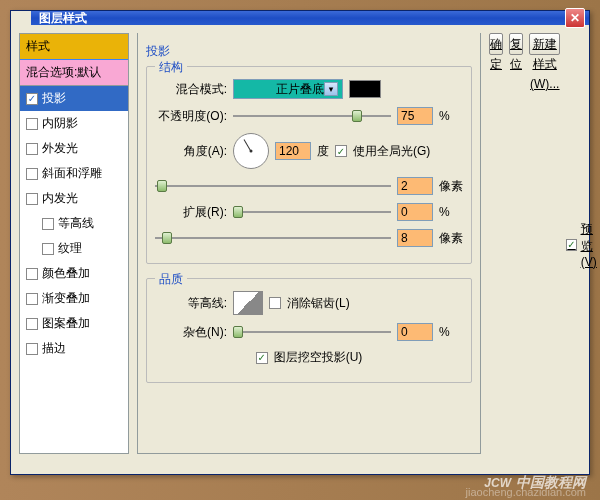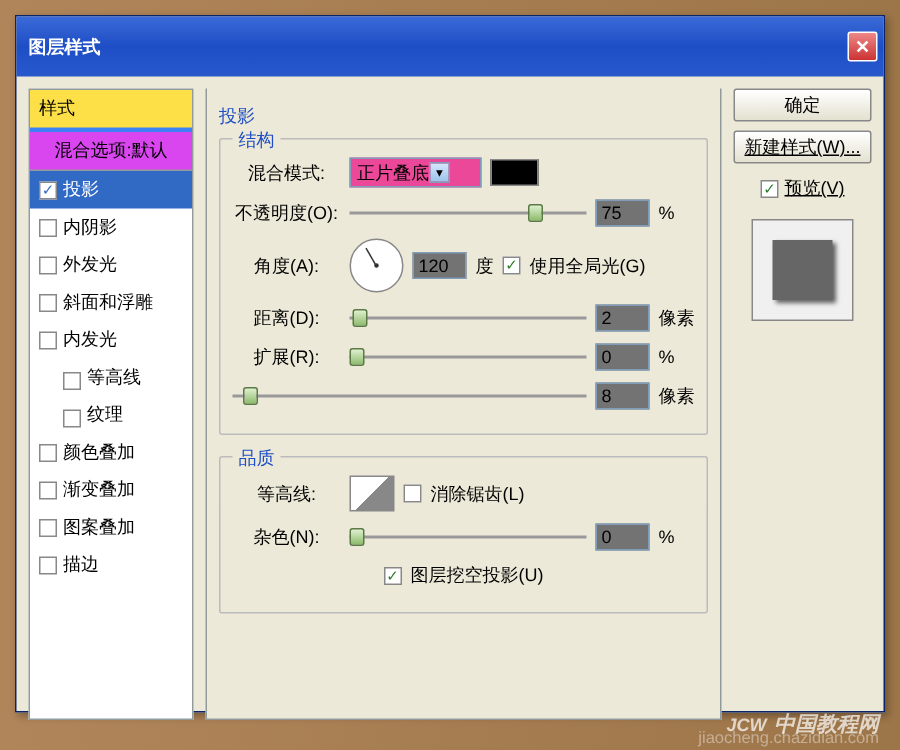--- a/index.html
+++ b/index.html
@@ -1,48 +1,48 @@
 <!DOCTYPE html>
 <html><head>
 <meta charset="utf-8">
 <style>
 * { box-sizing: border-box; font-family: "SimSun", "宋体", sans-serif; font-size: 12px; }
 body { margin: 0; background: linear-gradient(90deg, #b0855a, #9c7548); padding: 10px; }
 .window { width: 580px; height: 465px; background: #ece9d8; border: 1px solid #0a246a; box-shadow: 2px 2px 5px rgba(0,0,0,0.3); }
-.titlebar { height: 40px; background: linear-gradient(#3b6ad8, #1e4ec5, #2759cd); color: #fff; display: flex; align-items: center; padding: 0 4px; font-weight: bold; }
+.titlebar { height: 14px; background: linear-gradient(#3b6ad8, #1e4ec5, #2759cd); color: #fff; display: flex; align-items: center; padding: 0 4px; font-weight: bold; margin-left: 20px; }
 .titlebar-text { flex: 1; padding-left: 4px; }
 .close-btn { width: 20px; height: 20px; background: linear-gradient(#e88, #c33); border: 1px solid #fff; color: #fff; text-align: center; line-height: 18px; font-weight: bold; cursor: pointer; border-radius: 2px; }
 .dialog-body { display: flex; padding: 8px; gap: 8px; height: calc(100% - 26px); }
 .styles-panel { width: 110px; border: 1px solid #919b9c; background: #fff; }
-.styles-header { background: #fde047; border-bottom: 3px solid #3b82f6; padding: 4px 6px; }
-.styles-sub { background: #d946ef; border-bottom: 1px solid #919b9c; padding: 4px 6px; text-align: center; }
+.styles-header { background: #eab308; border-bottom: 1px solid #3b82f6; padding: 4px 6px; }
+.styles-sub { background: #f9a8d4; border-bottom: 1px solid #919b9c; padding: 4px 6px; }
 .style-item { padding: 4px 6px; cursor: pointer; display: flex; align-items: center; gap: 4px; }
 .style-item.selected { background: #316ac5; color: #fff; }
 .style-item .cb { width: 12px; height: 12px; border: 1px solid #888; background: #fff; display: inline-flex; align-items: center; justify-content: center; font-size: 10px; color: #316ac5; }
-.style-item.indent { padding-left: 22px; align-items: flex-end; }
+.style-item.indent { padding-left: 22px; }
 .settings-panel { flex: 1; border: 1px solid #919b9c; padding: 8px; background: #ece9d8; border-top: none; position: relative; }
 .settings-title { color: #1e4ec5; padding: 2px 0 6px 0; }
 .fieldset { border: 1px solid #bbb; border-radius: 2px; margin-bottom: 14px; padding: 12px 8px 8px 8px; position: relative; }
 .fieldset-legend { position: absolute; top: -8px; left: 8px; background: #ece9d8; padding: 0 4px; color: #1e4ec5; }
 .row { display: flex; align-items: center; margin-bottom: 8px; gap: 6px; }
-.row-label { width: 72px; text-align: center; }
-.select { width: 88px; height: 20px; border: 1px solid #7f9db9; background: #ec4899; display: flex; align-items: center; padding: 0 4px; justify-content: flex-start; }
+.row-label { width: 72px; text-align: right; }
+.select { width: 110px; height: 20px; border: 1px solid #7f9db9; background: #14b8a6; display: flex; align-items: center; padding: 0 4px; justify-content: flex-end; }
 .select-arrow { width: 14px; height: 14px; background: linear-gradient(#d6e6fb,#9cc3eb); border: 1px solid #7f9db9; text-align: center; line-height: 12px; font-size: 9px; }
 .swatch { width: 32px; height: 18px; background: #000; border: 1px solid #888; }
 .slider { flex: 1; height: 16px; position: relative; }
 .slider-track { position: absolute; top: 7px; left: 0; right: 0; height: 2px; background: #999; }
 .slider-thumb { position: absolute; top: 2px; width: 10px; height: 12px; background: linear-gradient(#dff0d0,#8dbb6c); border: 1px solid #5a7a45; border-radius: 2px; }
-.num-input { width: 36px; height: 18px; border: 1px solid #7f9db9; background: #737373; padding: 1px 3px; text-align: left; }
+.num-input { width: 36px; height: 18px; border: 1px solid #7f9db9; background: #fdba74; padding: 1px 3px; text-align: left; }
 .unit { width: 24px; }
 .angle-dial { width: 36px; height: 36px; border: 1px solid #888; border-radius: 50%; background: #fff; position: relative; }
 .angle-hand { position: absolute; width: 14px; height: 1px; background: #333; top: 50%; left: 50%; transform-origin: left center; transform: rotate(-120deg); }
 .angle-dot { position: absolute; width: 3px; height: 3px; background: #333; border-radius: 50%; top: 50%; left: 50%; transform: translate(-50%,-50%); }
 .cb2 { width: 12px; height: 12px; border: 1px solid #888; background: #fff; display: inline-flex; align-items: center; justify-content: center; font-size: 10px; color: #2a7a2a; }
 .contour-sw { width: 30px; height: 24px; border: 1px solid #888; background: linear-gradient(135deg, #fff 0%, #fff 50%, #888 50%, #888 100%); }
-.right-panel { width: 92px; display: flex; flex-direction: column; gap: 6px; }
+.right-panel { width: 92px; display: flex; flex-direction: row; gap: 6px; text-decoration: underline; }
 .btn { height: 22px; border: 1px solid #888; background: linear-gradient(#fff,#e4e1d0); text-align: center; line-height: 20px; cursor: pointer; border-radius: 2px; }
 .preview-cb { display: flex; align-items: center; justify-content: center; gap: 4px; margin-top: 2px; }
 .preview-box { width: 68px; height: 68px; border: 1px solid #888; background: #f0f0f0; margin: 6px auto; display: flex; align-items: center; justify-content: center; }
 .preview-obj { width: 40px; height: 40px; background: #666; box-shadow: 2px 2px 3px rgba(0,0,0,0.6); }
 .watermark { position: fixed; bottom: 8px; right: 14px; color: rgba(255,255,255,0.7); font-size: 18px; font-weight: bold; font-style: italic; pointer-events: none; margin-left: 12px; }
 .watermark2 { position: fixed; bottom: 2px; right: 14px; color: rgba(255,255,255,0.4); font-size: 11px; }
 .underline { text-decoration: underline; }
 </style>
 </head>
 <body>
@@ -136,21 +136,20 @@
               <div class="angle-hand"></div>
               <div class="angle-dot"></div>
             </div>
           <input class="num-input" value="120" style="">
           <span>度</span>
           <span class="cb2">✓</span>
           <span>使用全局光(G)</span>
         </div>
 
         <div class="row">
-          <span class="row-label">距离(D):</span>
           <div class="slider">
               <div class="slider-track"></div>
               <div class="slider-thumb" style="left:1%"></div>
             </div>
           <input class="num-input" value="2" style="">
           <span class="unit">像素</span>
         </div>
 
         <div class="row">
           <span class="row-label">扩展(R):</span>
@@ -194,20 +193,21 @@
 
         <div class="row" style="justify-content:center">
           <span class="cb2">✓</span>
           <span>图层挖空投影(U)</span>
         </div>
       </div>
     </div>
 
     <div class="right-panel">
       <div class="btn">确定</div>
+      <div class="btn">复位</div>
       <div class="btn"><span class="underline">新建样式(W)...</span></div>
       <div class="preview-cb">
         <span class="cb2">✓</span>
         <span><span class="underline">预览(V)</span></span>
       </div>
       <div class="preview-box">
         <div class="preview-obj"></div>
       </div>
     </div>
 

